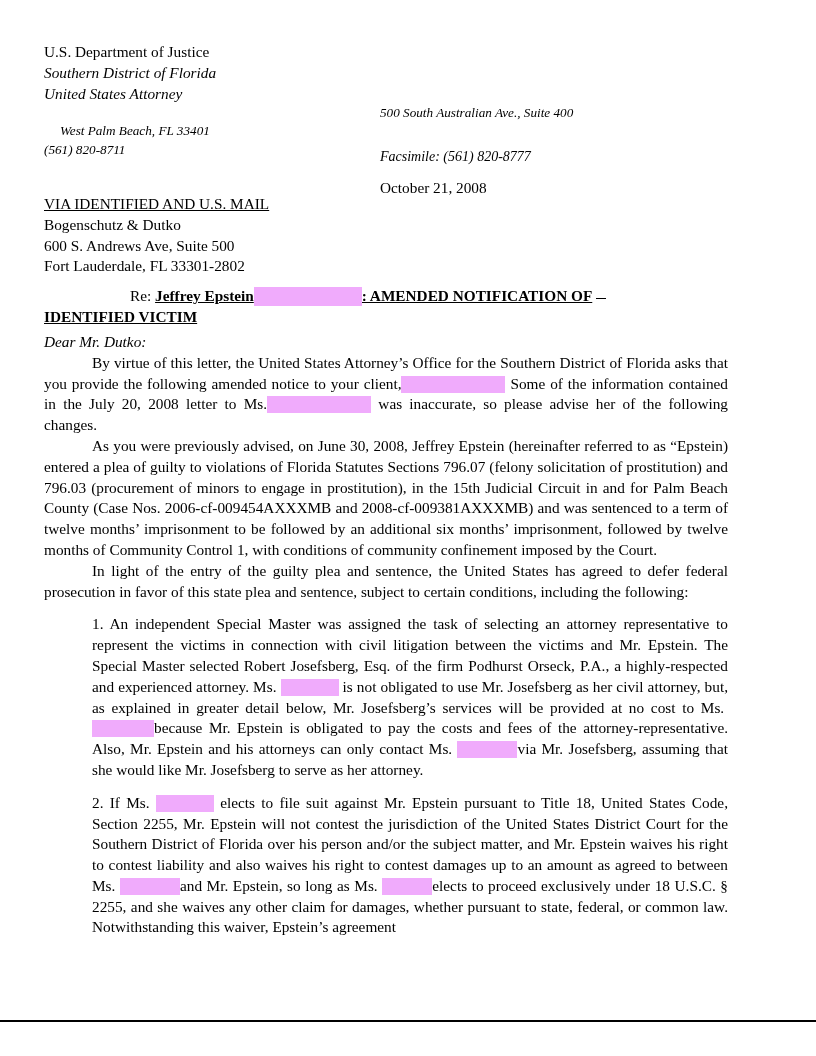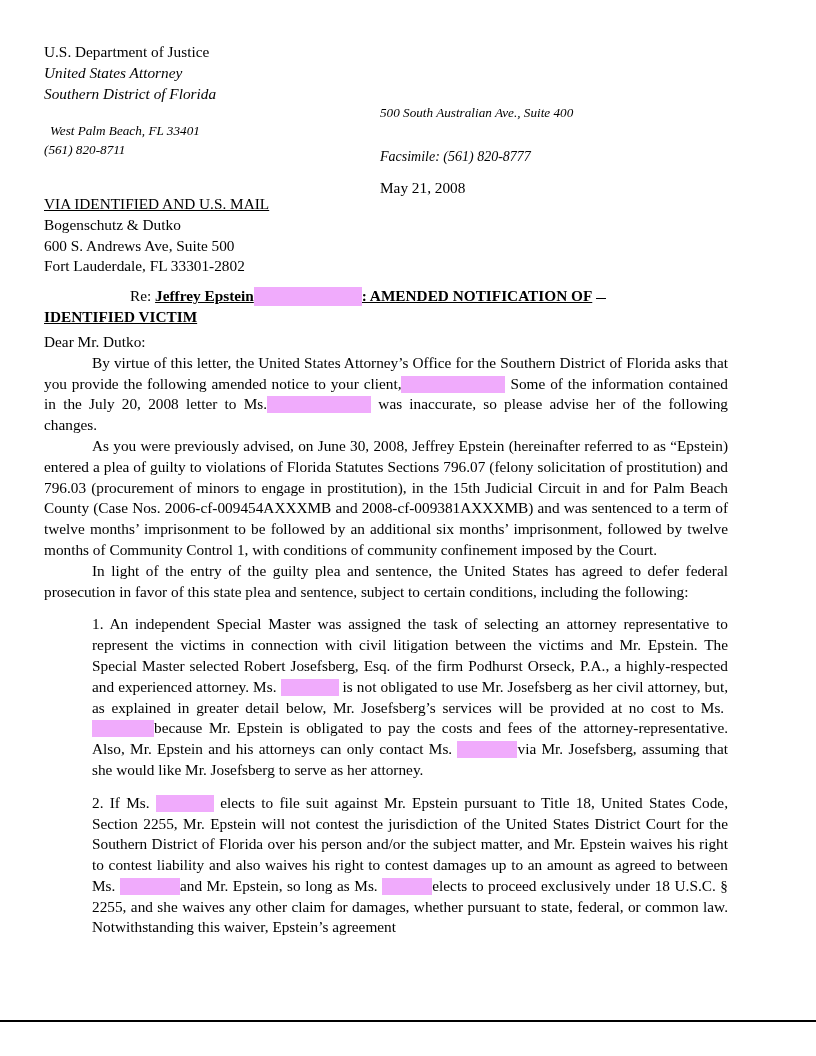--- a/index.html
+++ b/index.html
@@ -57,21 +57,21 @@
   .lh-fax {
     position: absolute;
     left: 336px;
     top: 105px;
     font-style: italic;
     font-size: 14px;
     white-space: nowrap;
   }
   .lh-city {
     position: absolute;
-    left: 6px;
+    left: 16px;
     top: 80px;
     font-style: italic;
     font-size: 13.2px;
     white-space: nowrap;
   }
   .lh-phone {
     position: absolute;
     left: 0;
     top: 99px;
     font-style: italic;
@@ -100,20 +100,21 @@
   .re-block {
     margin-top: 9px;
     text-align: left;
   }
   .re-indent {
     display: inline-block;
     width: 86px;
   }
   .salutation {
     margin-top: 4px;
+    font-style: italic;
   }
   p.para {
     margin: 0;
     text-indent: 48px;
     text-align: justify;
   }
   p.numbered {
     margin: 12px 0 0 48px;
     text-align: justify;
   }
@@ -145,27 +146,27 @@
 </style>
 </head>
 <body>
 
 <div class="page">
   <div class="sheet">
     <div class="content">
 
       <div class="letterhead">
         <span class="lh-line">U.S. Department of Justice</span>
+        <span class="lh-line lh-italic">Southern District of Florida</span>
         <span class="lh-line lh-italic">United States Attorney</span>
-        <span class="lh-line lh-italic">Southern District of Florida</span>
         <span class="lh-addr">500 South Australian Ave.,  Suite 400</span>
         <span class="lh-city">West Palm Beach, FL  33401</span>
         <span class="lh-phone">(561) 820-8711</span>
         <span class="lh-fax">Facsimile:  (561) 820-8777</span>
-        <span class="date">May 21, 2008</span>
+        <span class="date">October 21, 2008</span>
       </div>
 
       <div class="addressee">
         <div class="u">VIA IDENTIFIED AND U.S. MAIL</div>
         <div>Bogenschutz &amp; Dutko</div>
         <div>600 S. Andrews Ave, Suite 500</div>
         <div>Fort Lauderdale, FL 33301-2802</div>
       </div>
 
       <div class="re-block">

